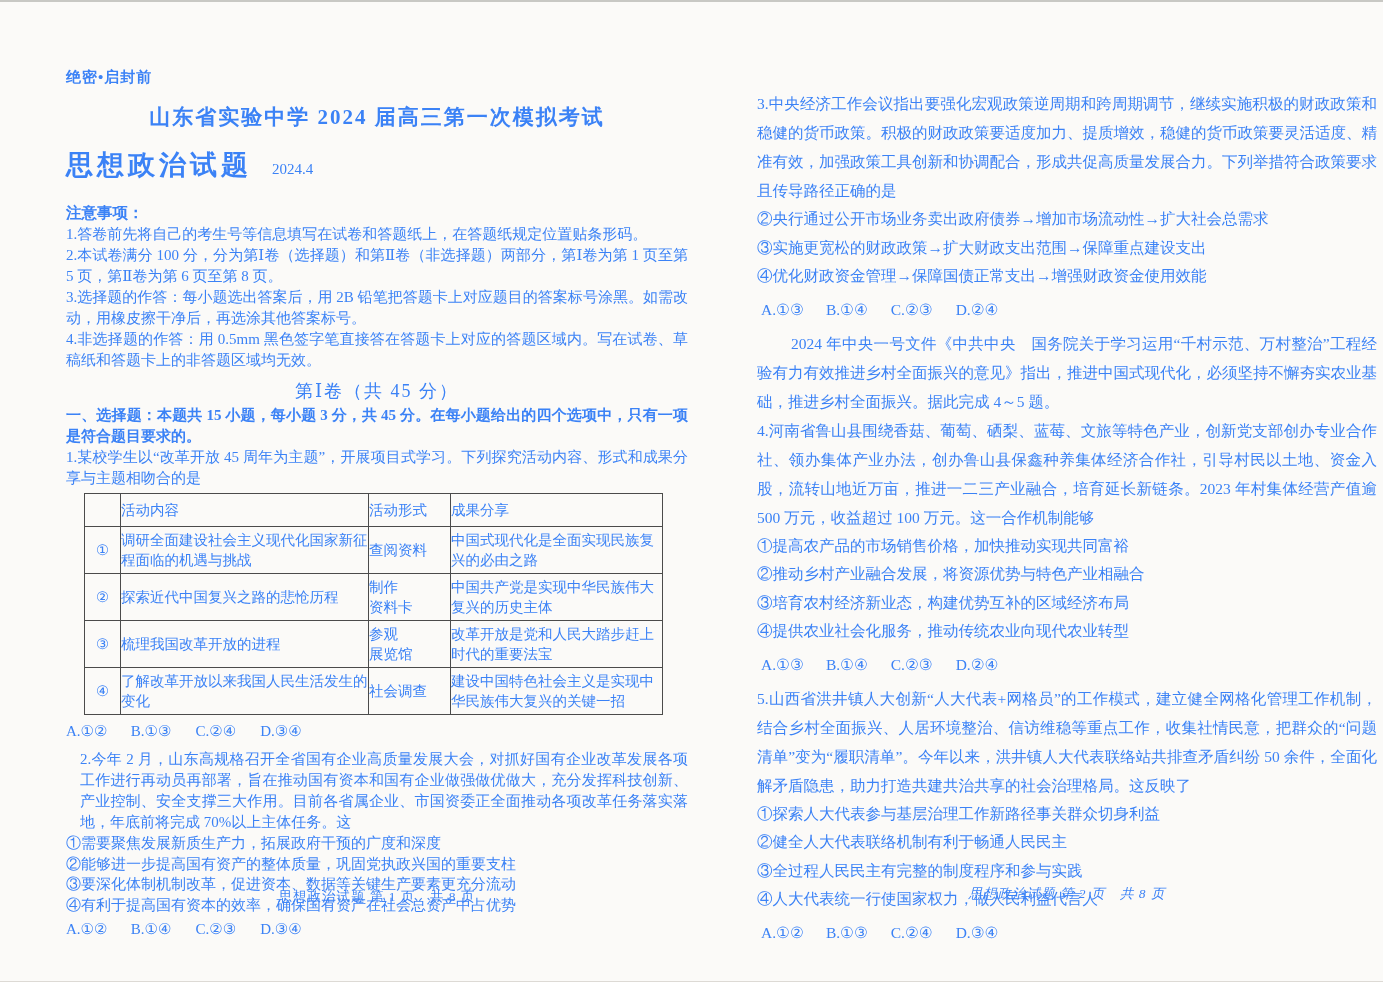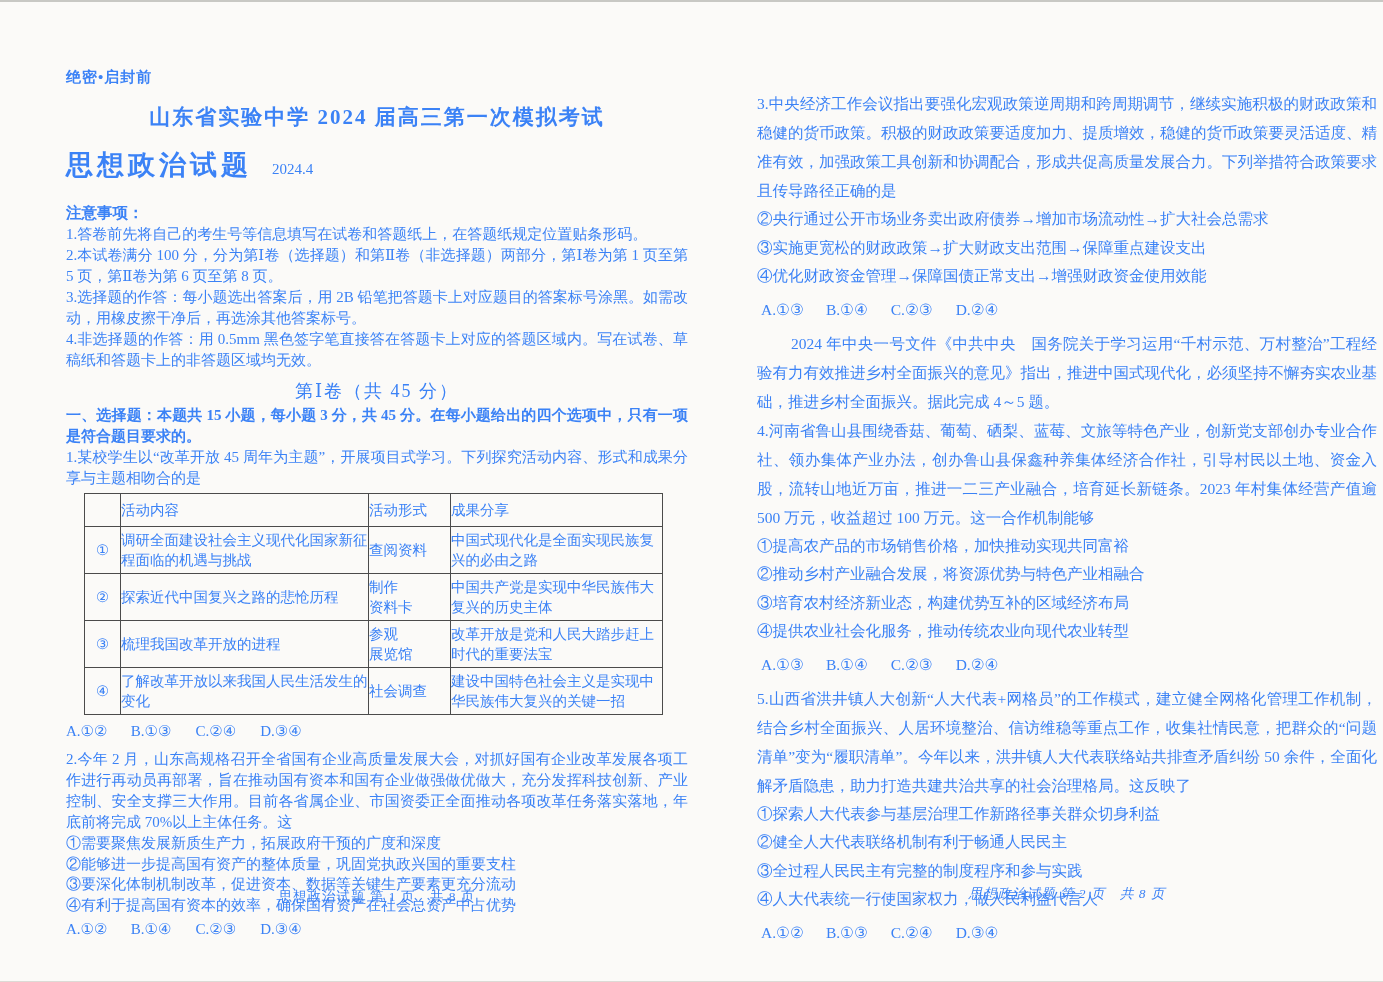--- a/index.html
+++ b/index.html
@@ -37,21 +37,21 @@
   .stmt{margin:0;font-size:15px;line-height:20.5px;}
   .footer{position:absolute;width:100%;text-align:center;font-size:13.5px;letter-spacing:1px;}
   .footer-left{top:830px;}
   .footer-right{top:827px;font-style:italic;}
 
   
   .page-right .para{font-size:15.5px;line-height:29px;}
   .page-right .stmt{font-size:15.5px;line-height:28.5px;}
   .page-right .options{font-size:15.5px;line-height:30px;margin:4px;}
   .indent{ text-indent:2.2em; }
-  .mt6{margin-top:6px;}
+  .mt6{margin-top:6px;margin-left:14px;}
 </style>
 </head>
 <body>
 
 <div class="sheet">
 
   <div class="page page-left">
     <div class="secrecy">绝密•启封前</div>
     <div class="exam-title">山东省实验中学 2024 届高三第一次模拟考试</div>
     <div class="subject-line">

